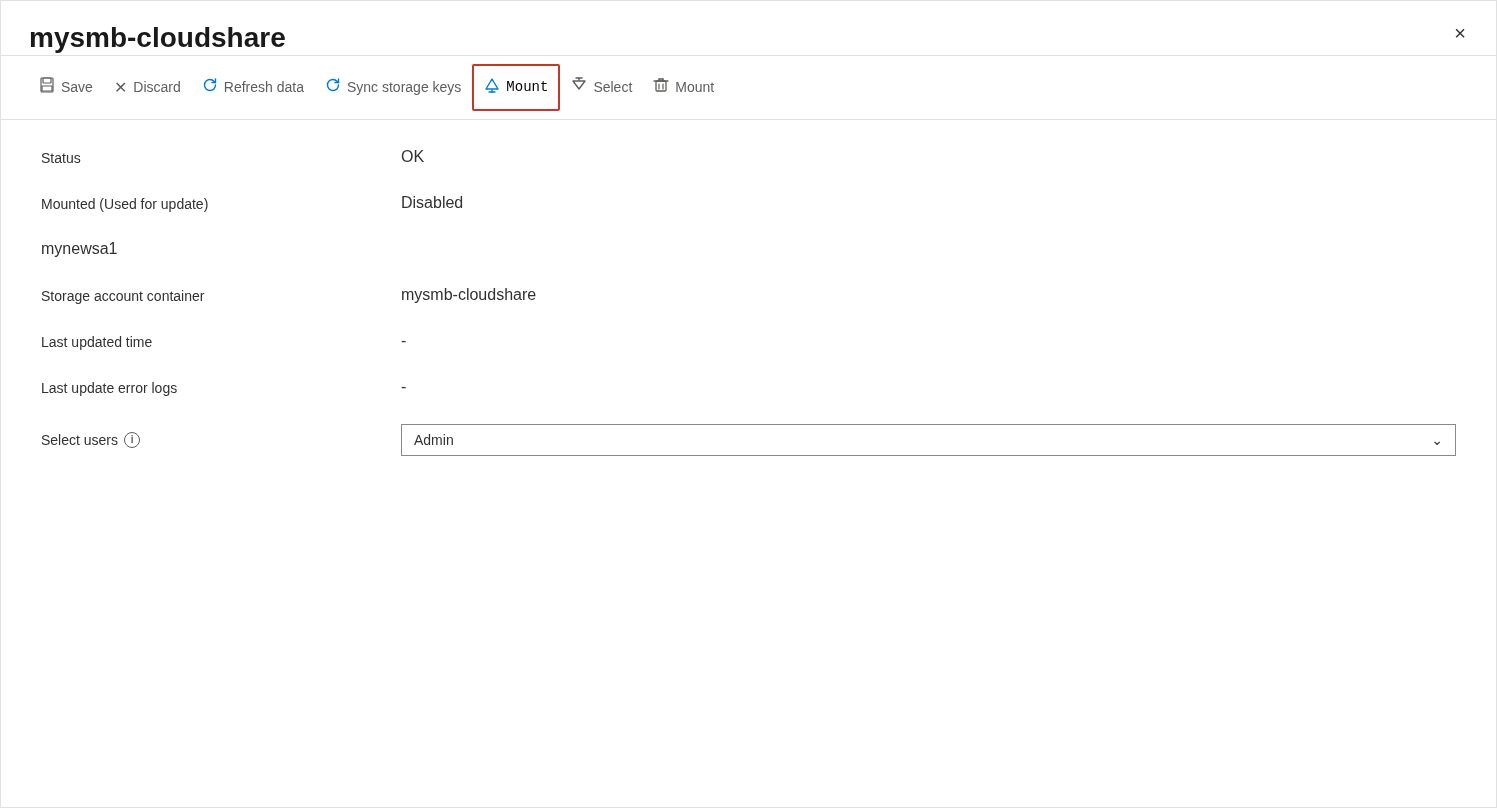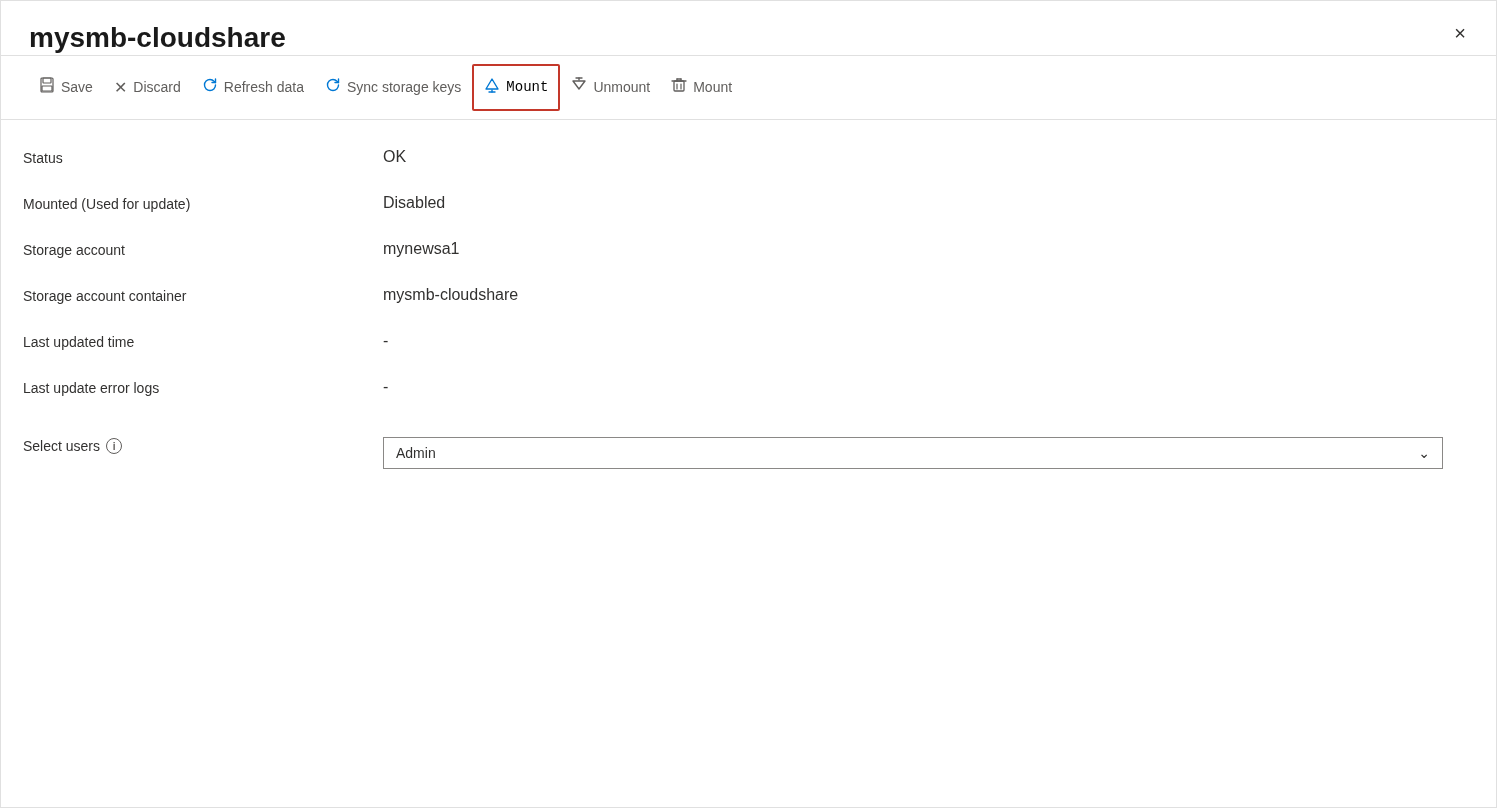--- a/index.html
+++ b/index.html
@@ -79,21 +79,21 @@
       border: 2px solid #c4382a;
       color: #000000;
       padding: 11px 10px;
       font-family: Liberation Mono, monospace;
     }
     .toolbar-btn.mount-btn .btn-icon {
       color: #0078d4;
     }
 
     .content {
-      padding: 28px 22px;
+      padding: 28px 40px;
     }
     .field-row {
       display: flex;
       align-items: flex-start;
       margin-bottom: 28px;
     }
     .field-label {
       width: 360px;
       min-width: 360px;
       font-size: 14px;
@@ -139,21 +139,20 @@
       display: flex;
       align-items: center;
       justify-content: space-between;
       border: 1px solid #8a8886;
       padding: 7px 12px;
       background: #fff;
       cursor: pointer;
       font-size: 14px;
       color: #323130;
       max-width: 1060px;
-      margin-top: 13px;
     }
     .chevron-icon {
       font-size: 14px;
       color: #323130;
     }
   </style>
 </head>
 <body>
 
 <div class="panel">
@@ -216,21 +215,21 @@
     </button>
 
     <button class="toolbar-btn">
       <span class="btn-icon">
         <svg width="16" height="16" viewBox="0 0 16 16" fill="none">
           <polygon points="8,12 14,4 2,4" stroke="#605e5c" stroke-width="1.4" fill="none" stroke-linejoin="round"></polygon>
           <line x1="8" y1="1" x2="8" y2="3" stroke="#605e5c" stroke-width="1.4" stroke-linecap="round"></line>
           <line x1="5" y1="1" x2="11" y2="1" stroke="#605e5c" stroke-width="1.4" stroke-linecap="round"></line>
         </svg>
       </span>
-      <span>Unmount</span>
+      <span>Select</span>
     </button>
 
     <button class="toolbar-btn">
       <span class="btn-icon">
         <svg width="16" height="16" viewBox="0 0 16 16" fill="none">
           <rect x="3" y="4" width="10" height="10" rx="1" stroke="#605e5c" stroke-width="1.3" fill="none"></rect>
           <line x1="1" y1="4" x2="15" y2="4" stroke="#605e5c" stroke-width="1.3" stroke-linecap="round"></line>
           <line x1="6" y1="4" x2="6" y2="2" stroke="#605e5c" stroke-width="1.3" stroke-linecap="round"></line>
           <line x1="10" y1="4" x2="10" y2="2" stroke="#605e5c" stroke-width="1.3" stroke-linecap="round"></line>
           <line x1="6" y1="2" x2="10" y2="2" stroke="#605e5c" stroke-width="1.3" stroke-linecap="round"></line>
@@ -247,21 +246,20 @@
     <div id="fields-container">
         <div class="field-row">
           <div class="field-label">Status</div>
           <div class="field-value">OK</div>
         </div>
         <div class="field-row">
           <div class="field-label">Mounted (Used for update)</div>
           <div class="field-value">Disabled</div>
         </div>
         <div class="field-row">
-          <div class="field-label">Storage account</div>
           <div class="field-value">mynewsa1</div>
         </div>
         <div class="field-row">
           <div class="field-label">Storage account container</div>
           <div class="field-value">mysmb-cloudshare</div>
         </div>
         <div class="field-row">
           <div class="field-label">Last updated time</div>
           <div class="field-value">-</div>
         </div>

